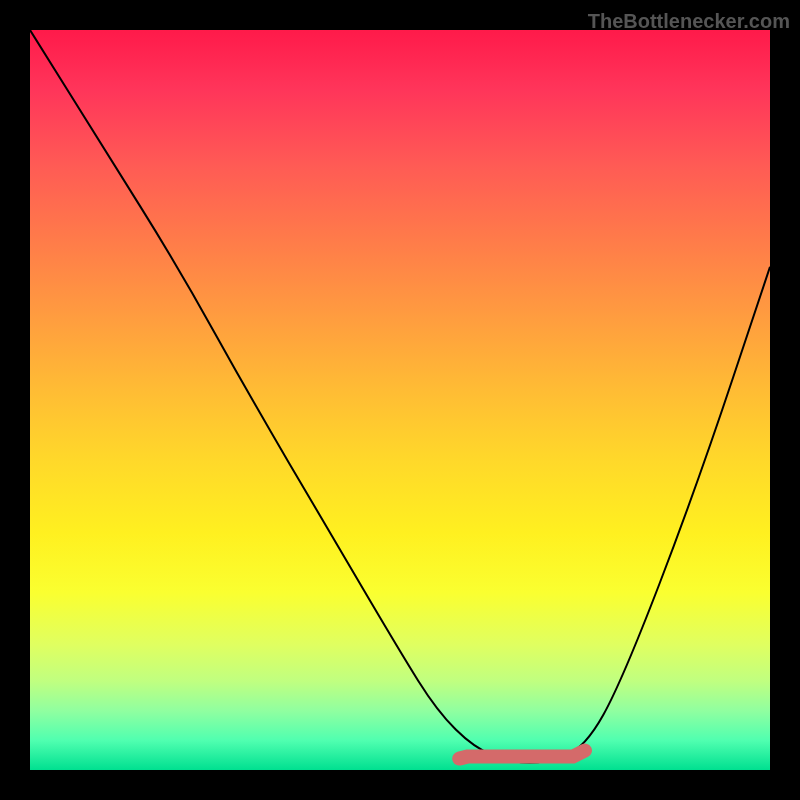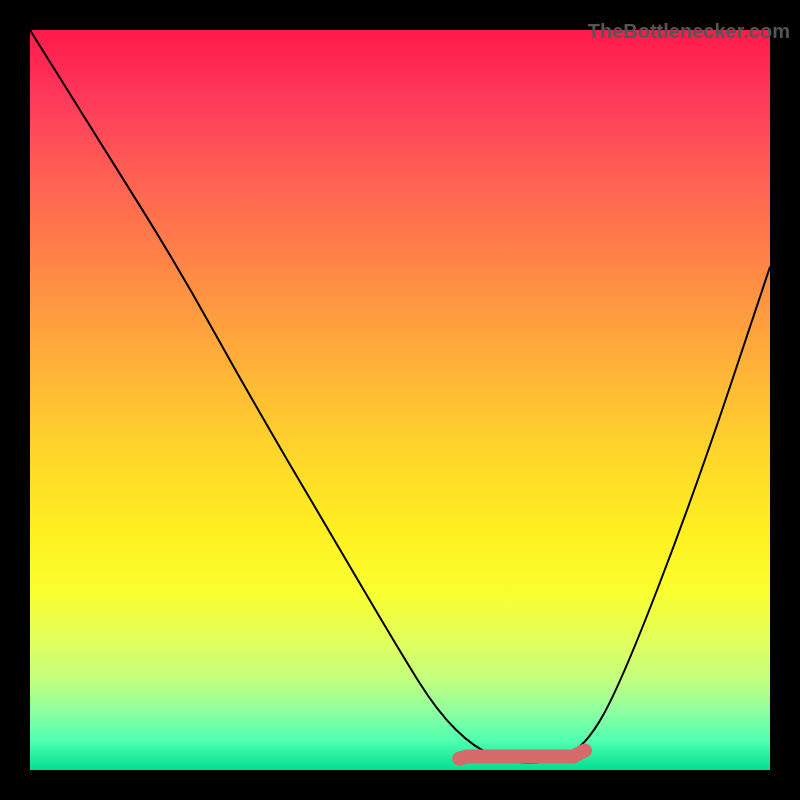--- a/index.html
+++ b/index.html
@@ -6,21 +6,21 @@
   body {
     width: 800px;
     height: 800px;
     background: #000;
     position: relative;
     font-family: Arial, sans-serif;
     overflow: hidden;
   }
   .attribution {
     position: absolute;
-    top: 20px;
+    top: 10px;
     right: 10px;
     color: #555;
     font-size: 20px;
     font-weight: bold;
     z-index: 10;
   }
   .plot-area {
     position: absolute;
     left: 30px;
     top: 30px;

